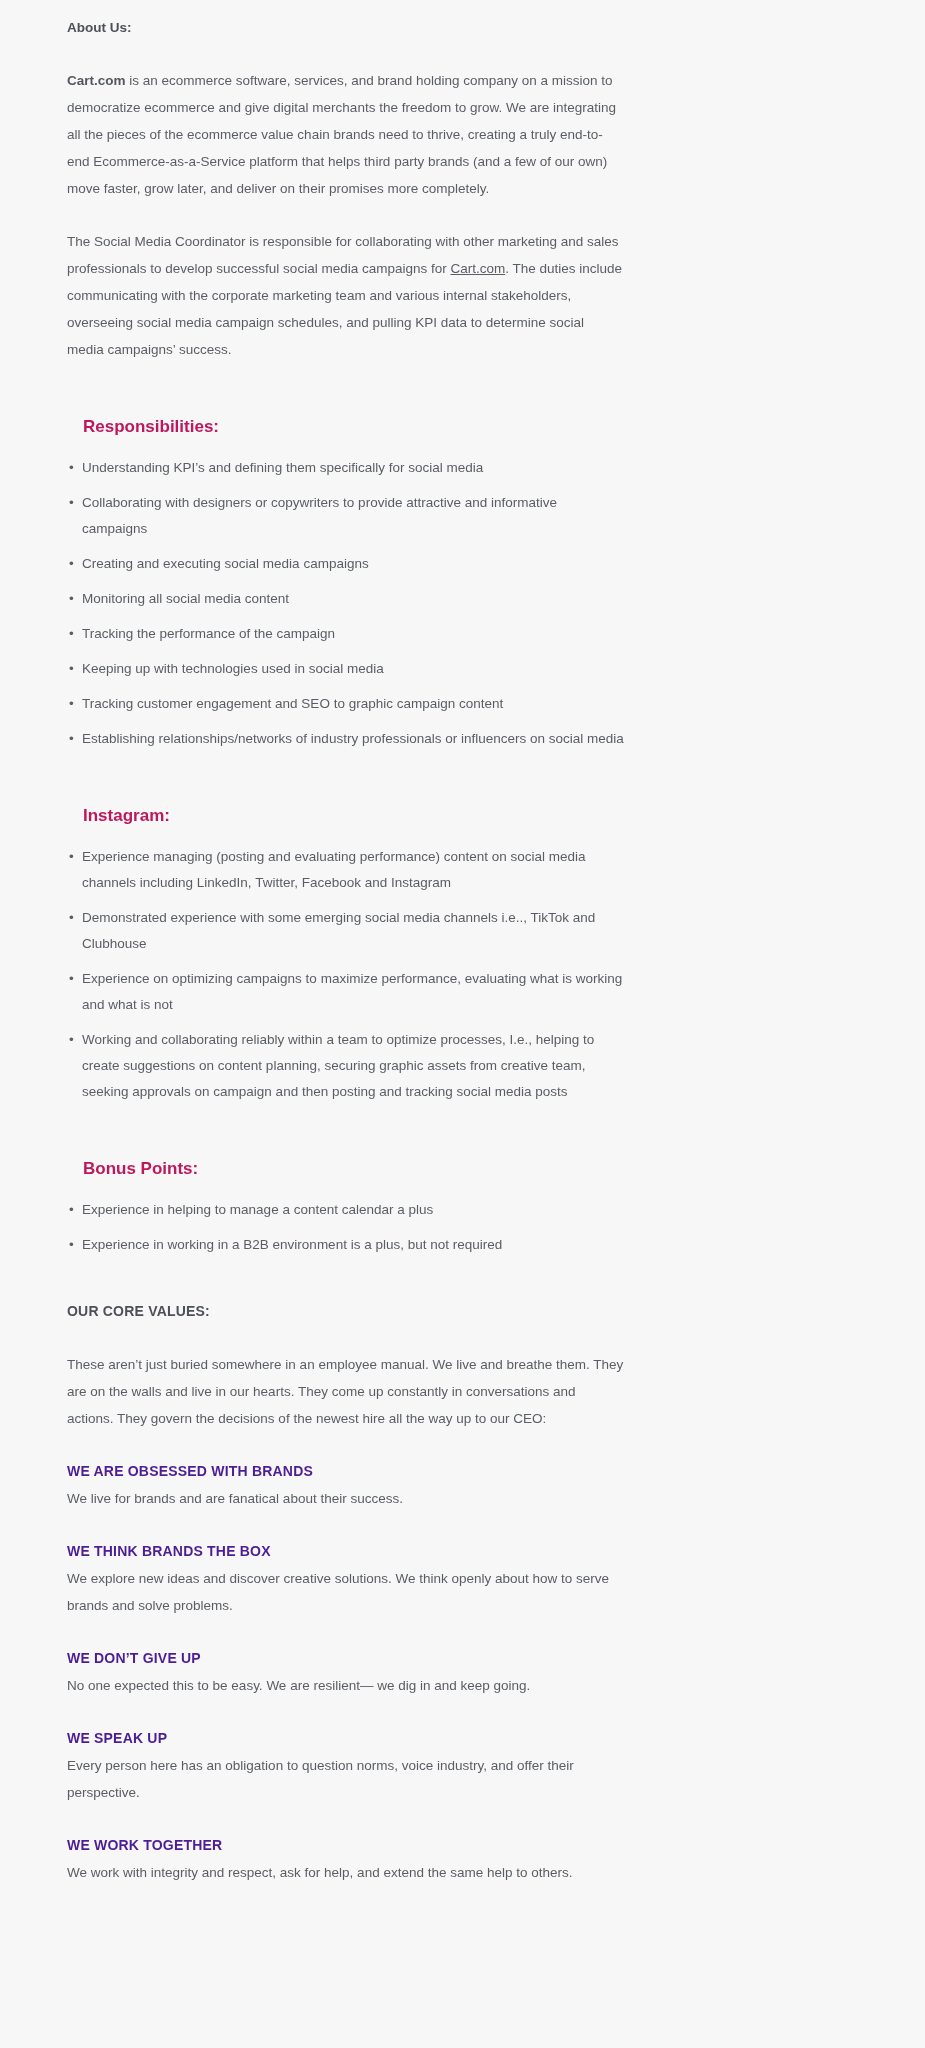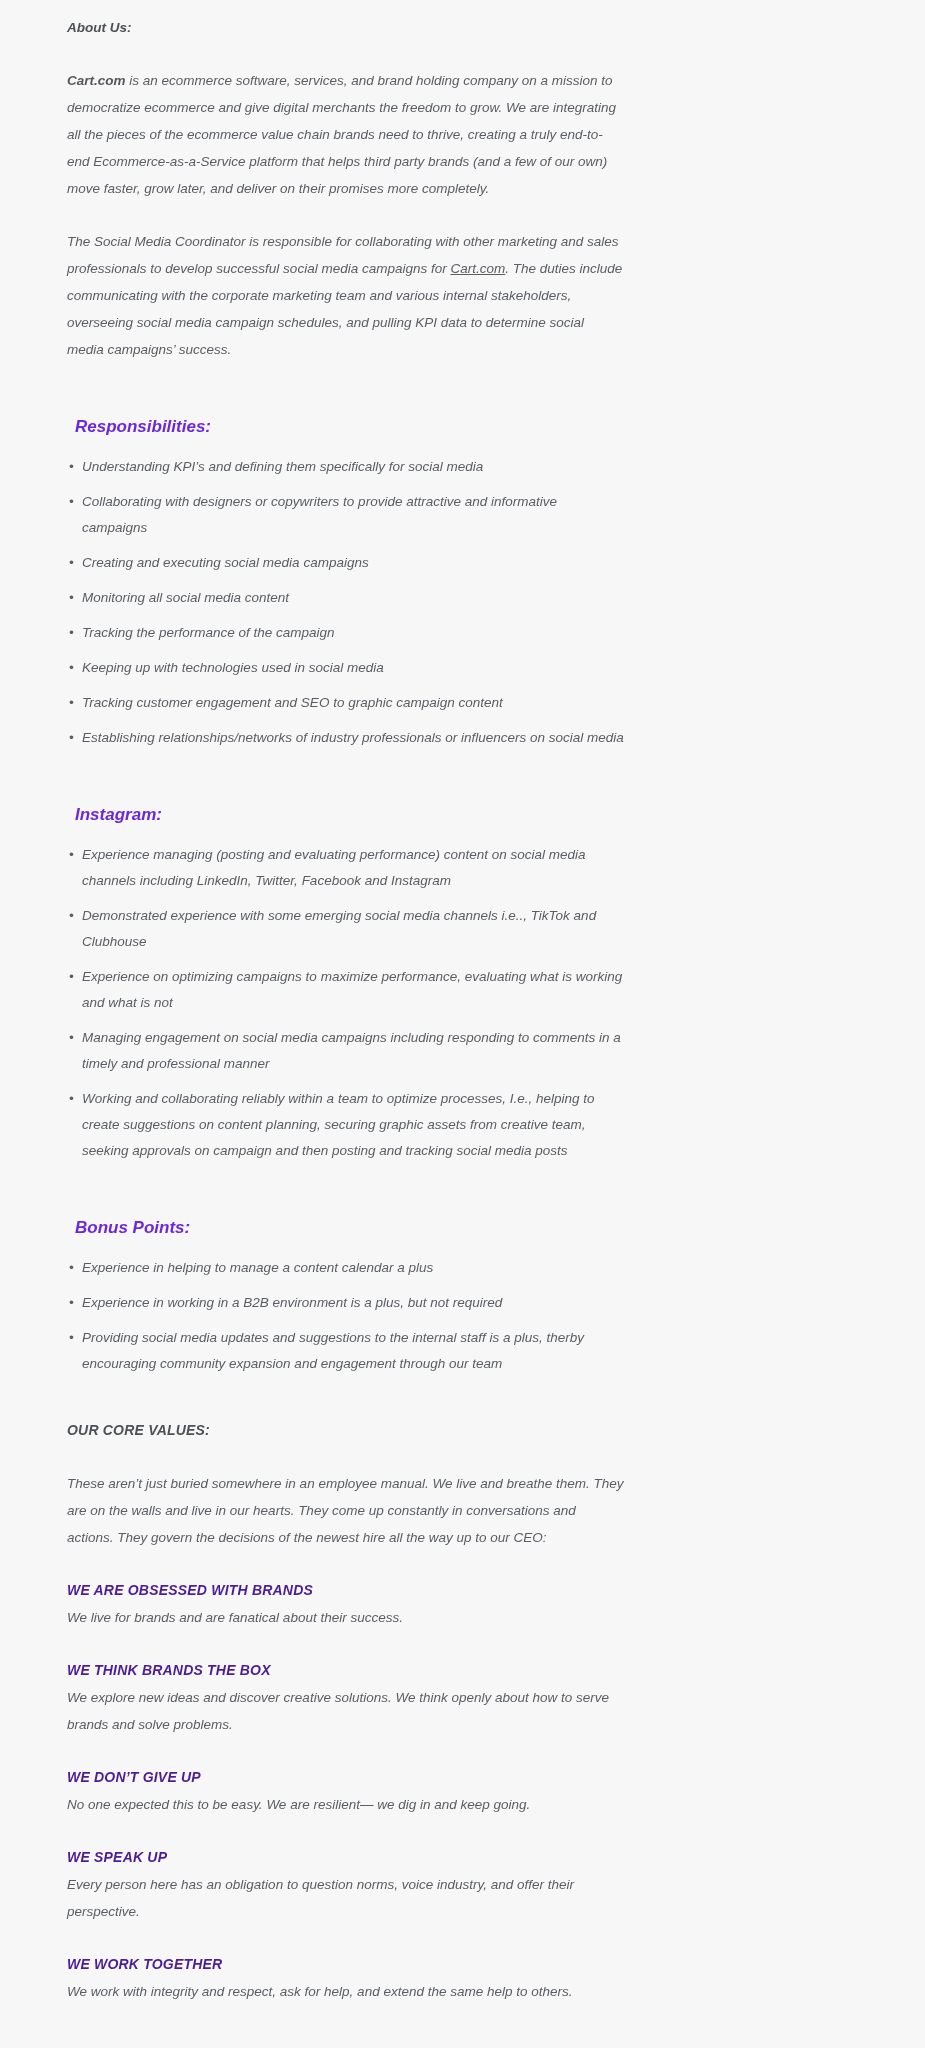--- a/index.html
+++ b/index.html
@@ -9,43 +9,42 @@
     color: #5a5e64;
   }
   .page {
     position: relative;
     width: 925px;
     height: 2048px;
     box-sizing: border-box;
     background: #f7f7f7;
     padding: 14px 0 4px 67px;
     overflow: hidden;
-    font-style: italic;
   }
   .content {
     width: 557px;
     font-size: 13.5px;
     line-height: 27px;
   }
   .doc-label {
     font-size: 13.5px;
     font-weight: bold;
     color: #4d5157;
     line-height: 27px;
   }
   .para { margin: 26px 0 0 0; }
   .bold-lead { font-weight: bold; color: #54585e; }
   .inline-link { color: #5a5e64; text-decoration: underline; cursor: pointer; }
   .section { margin-top: 52px; }
   .section-heading {
     font-size: 17px;
     font-weight: 600;
-    color: #6d28d9;
+    color: #be185d;
     line-height: 24px;
-    margin: 8px;
+    margin: 16px;
   }
   ul.bullets {
     list-style: none;
     margin: 15px 0 0 0;
     padding: 0;
   }
   ul.bullets li {
     position: relative;
     padding-left: 15px;
     line-height: 26px;
@@ -115,35 +114,33 @@
     <div class="section">
       <div class="section-heading">Instagram:</div>
       <ul class="bullets">
 
           <li><span>Experience managing (posting and evaluating performance) content on social media channels including LinkedIn, Twitter, Facebook and Instagram</span></li>
 
           <li><span>Demonstrated experience with some emerging social media channels i.e.., TikTok and  Clubhouse</span></li>
 
           <li><span>Experience on optimizing campaigns to maximize performance, evaluating what is working and what is not</span></li>
 
-          <li><span>Managing engagement on social media campaigns including responding to comments in a timely and professional manner</span></li>
 
           <li><span>Working and collaborating reliably within a team to optimize processes, I.e., helping to create suggestions on content planning, securing graphic assets from creative team, seeking approvals on campaign and then posting and tracking social media posts</span></li>
         </ul>
     </div>
 
     <div class="section">
       <div class="section-heading">Bonus Points:</div>
       <ul class="bullets">
 
           <li><span>Experience in helping to manage a content calendar a plus</span></li>
 
           <li><span>Experience in working in a B2B environment is a plus, but not required</span></li>
 
-          <li><span>Providing social media updates and suggestions to the internal staff is a plus, therby encouraging community expansion and engagement through our team</span></li>
         </ul>
     </div>
 
     <div>
       <div class="core-heading">OUR CORE VALUES:</div>
       <p class="core-intro">These aren’t just buried somewhere in an employee manual. We live and breathe them. They are on the walls and live in our hearts. They come up constantly in conversations and actions. They govern the decisions of the newest hire all the way up to our CEO:</p>
       <div>
 
           <div class="value">
             <div class="value-title">WE ARE OBSESSED WITH BRANDS</div>

